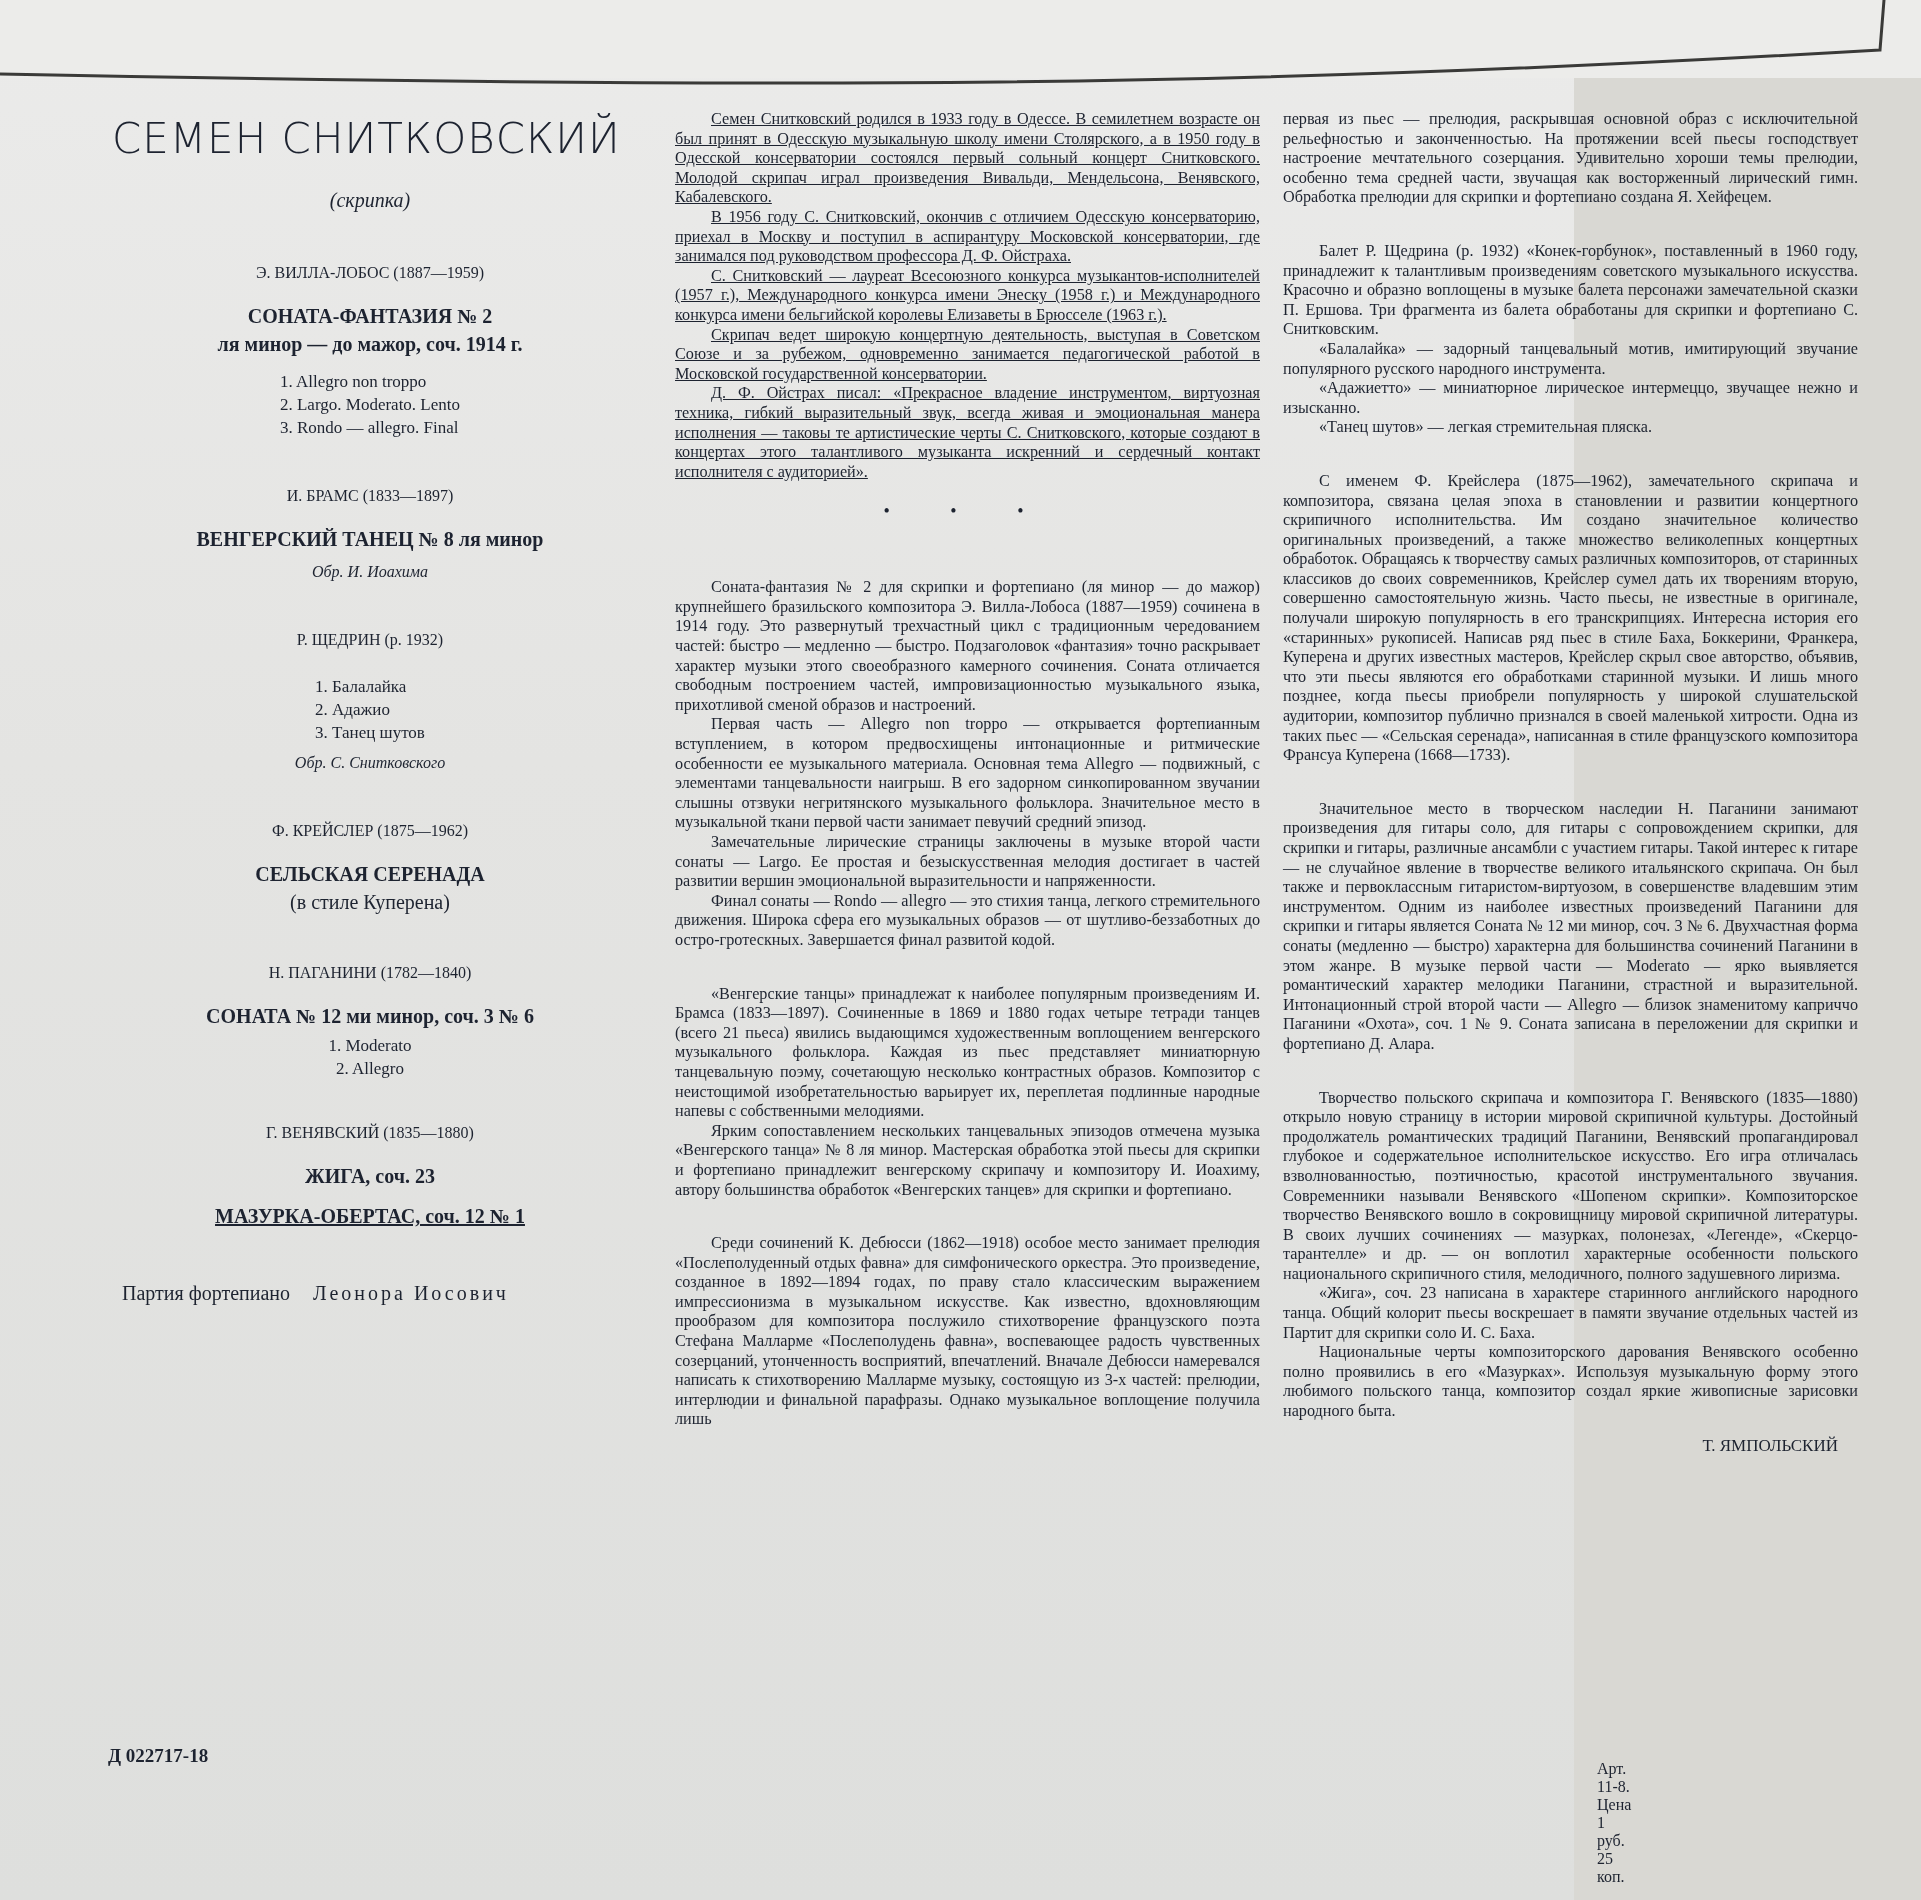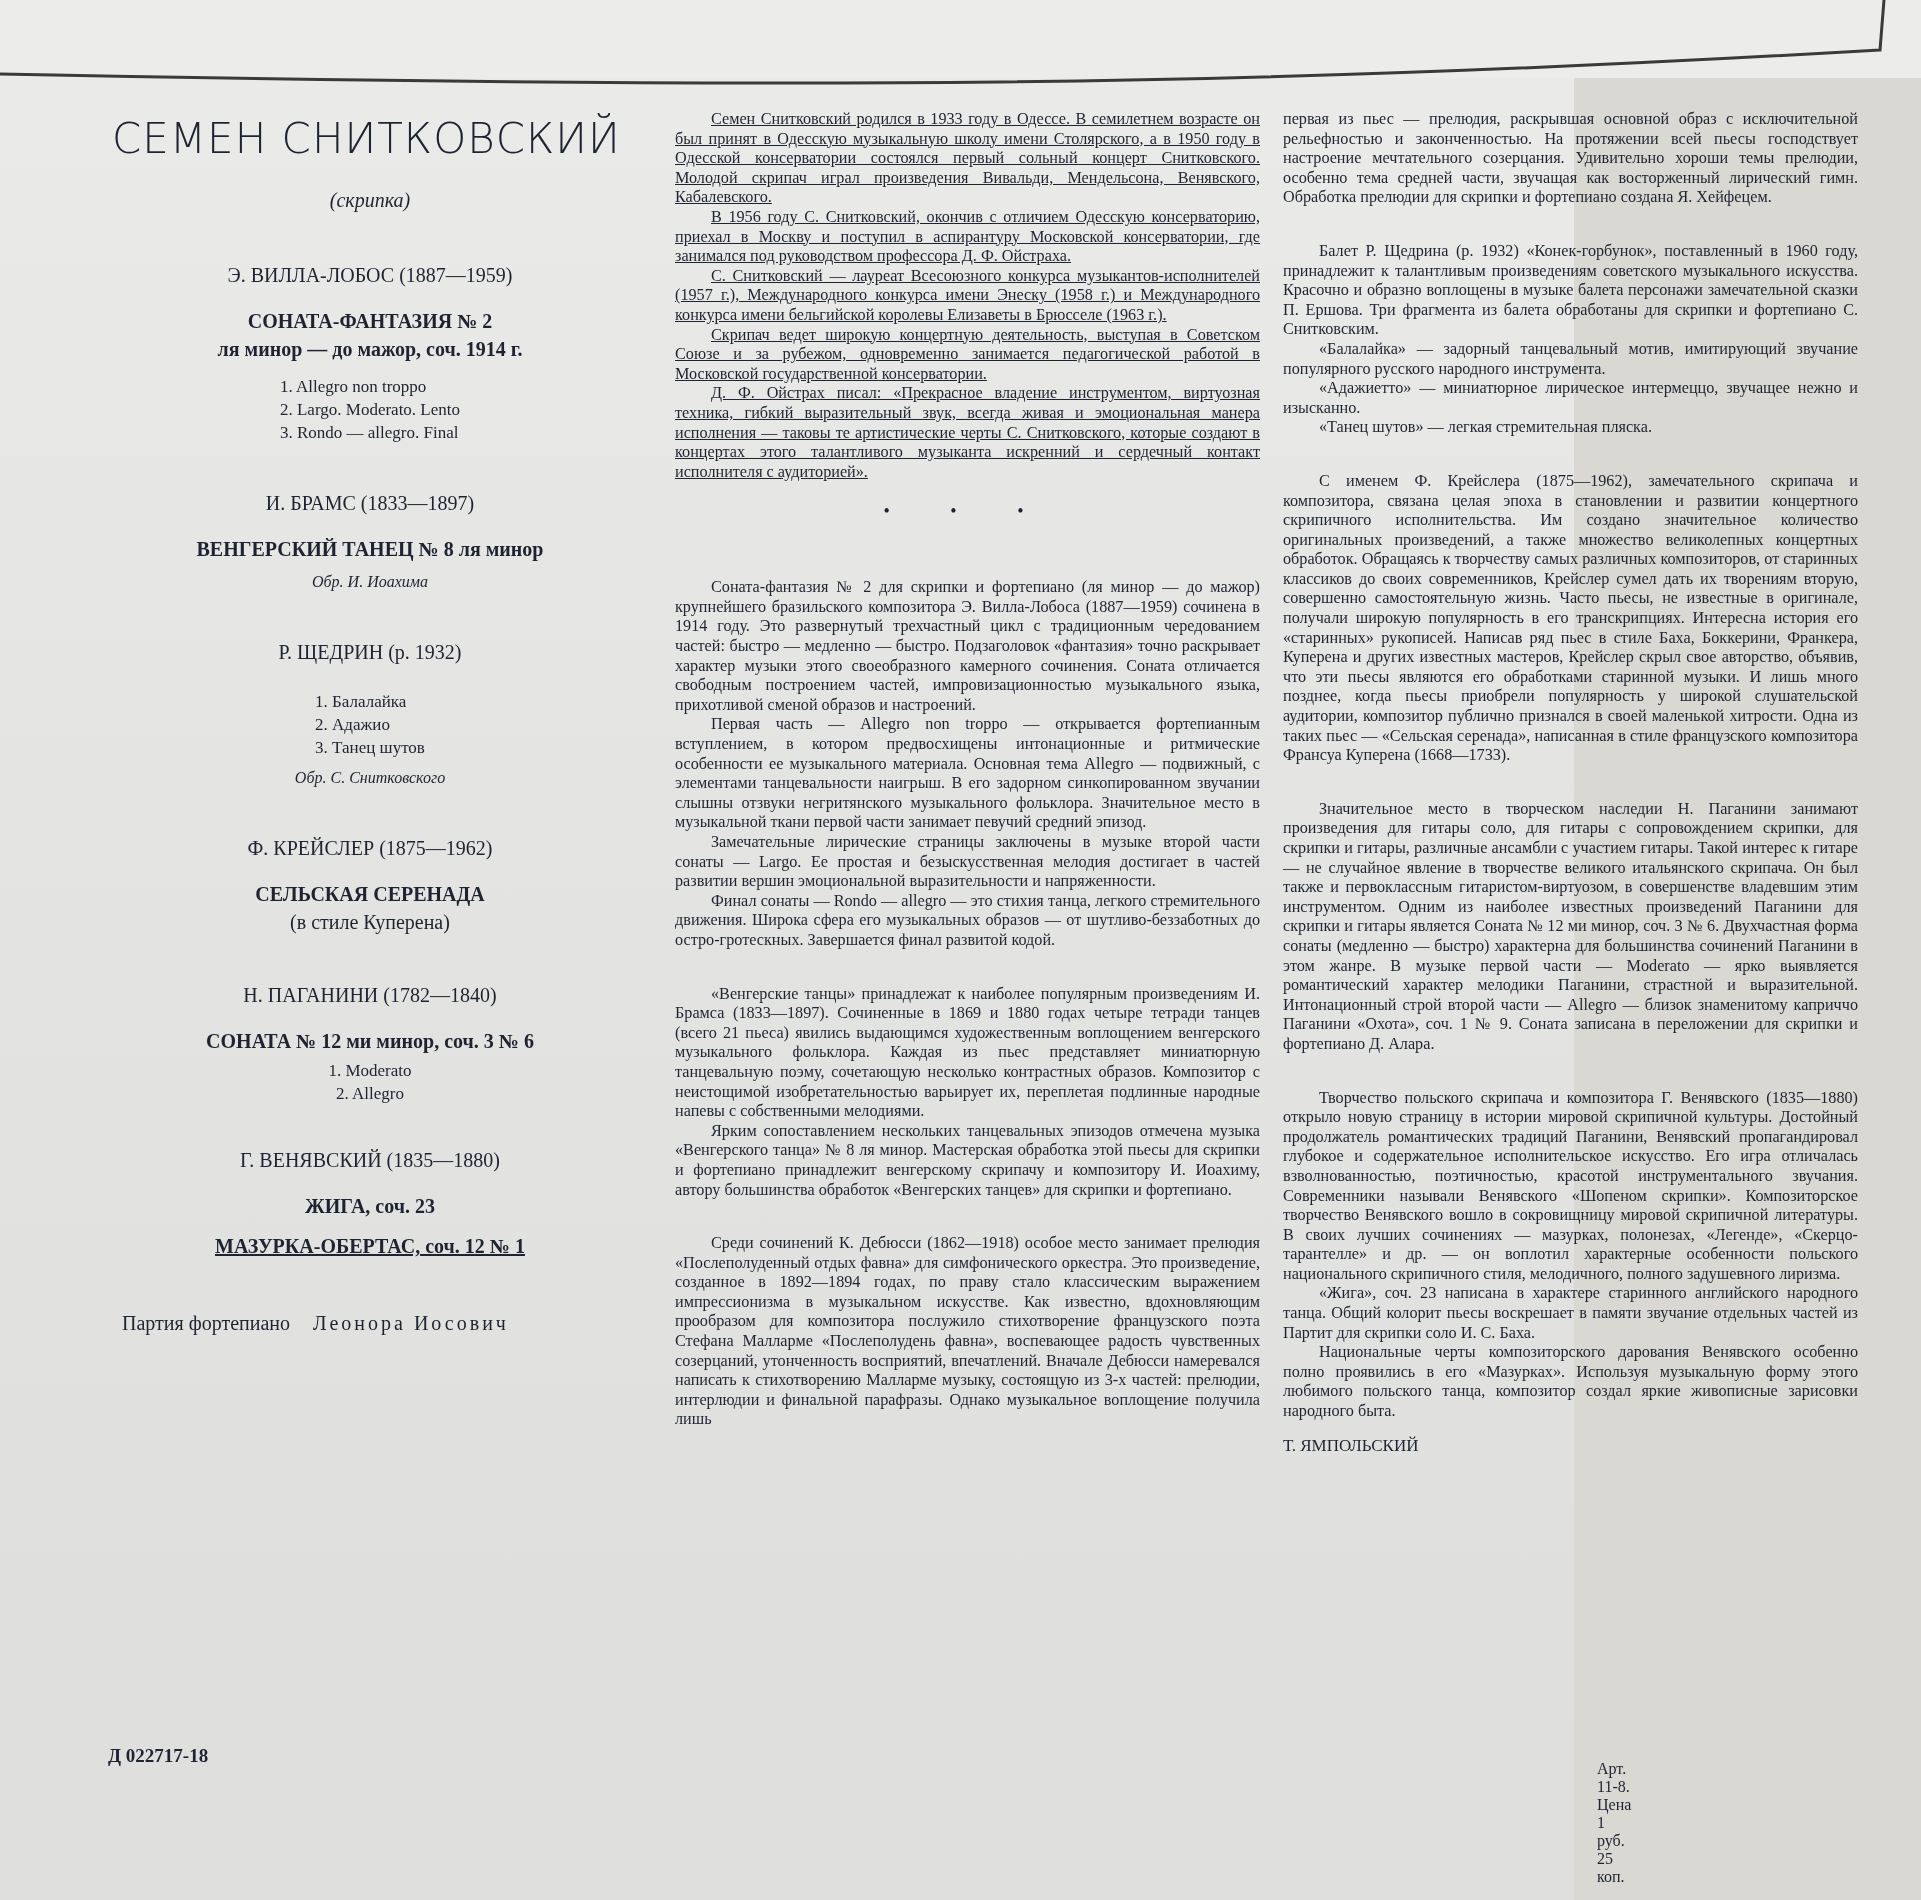--- a/index.html
+++ b/index.html
@@ -8,33 +8,33 @@
   .sheet{position:absolute;left:0;top:0;width:1574px;height:1900px;
        background:linear-gradient(180deg,#ebebea 0%,#e4e4e2 40%,#dedfdd 100%);}
   .edge{position:absolute;left:0;top:0;width:1921px;height:100px;}
   .col{position:absolute;top:110px;}
   .left{left:100px;width:540px;text-align:center;}
   .mid{left:675px;width:585px;}
   .right{left:1283px;width:575px;}
   .title{font-family:"DejaVu Sans","Liberation Sans",sans-serif;font-size:42px;letter-spacing:1px;
          font-weight:300;margin:4px 0 0 12px;text-align:left;}
   .subtitle{font-style:italic;font-size:20px;margin:26px 0 52px;}
-  .composer{font-size:20px;margin:0 0 20px;}
+  .composer{font-size:16px;margin:0 0 20px;}
   .work{font-weight:bold;font-size:20px;line-height:28px;}
   .work.plain{font-weight:normal;}
   .arr{font-style:italic;font-size:16px;margin:10px 0 50px;}
   .mvts{font-size:17px;line-height:23px;display:inline-block;text-align:left;margin:12px 0 48px;}
   .piano{font-size:20px;text-align:left;margin-top:52px;padding-left:22px;}
   .piano .sp{letter-spacing:3px;margin-left:18px;}
   .catno{position:absolute;left:108px;top:1745px;font-size:19px;font-weight:bold;}
   p{margin:0;font-size:16.2px;line-height:19.6px;text-align:justify;text-indent:36px;}
   .sec{margin-bottom:34px;}
   .sp{letter-spacing:3px;font-style:italic;}
   .dots{text-align:center;font-size:18px;letter-spacing:28px;margin:20px 0 58px;line-height:18px;}
-  .sign{text-align:left;font-size:17px;margin-top:14px;padding-right:20px;}
+  .sign{text-align:right;font-size:17px;margin-top:14px;padding-right:20px;}
   .price{position:absolute;left:1597px;top:1760px;font-size:16px;}
 </style>
 </head>
 <body>
 
 <div class="sheet">
   <svg class="edge" viewBox="0 0 1921 100" preserveAspectRatio="none">
     <rect x="0" y="0" width="1921" height="78" fill="#ececea"></rect>
     <path d="M0,74 Q600,86 1000,82 T1880,50 L1884,0" stroke="#3a3a38" stroke-width="3" fill="none"></path>
   </svg>

